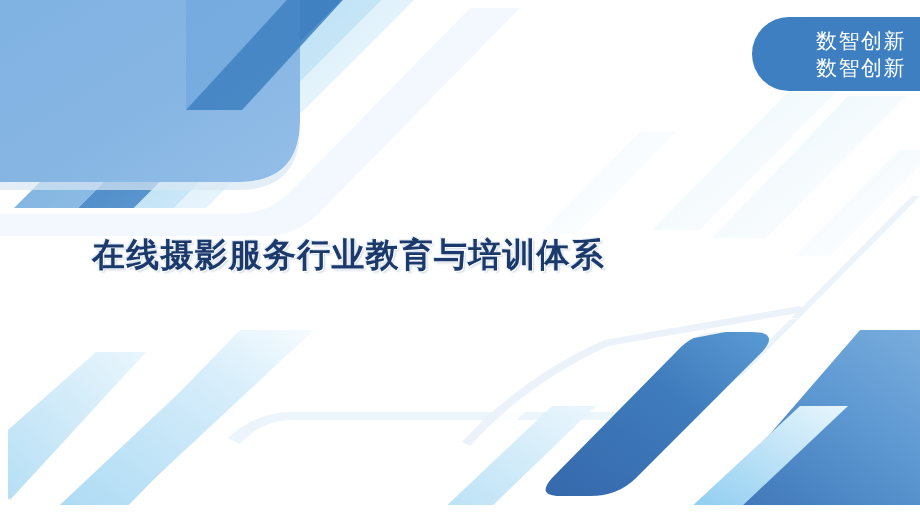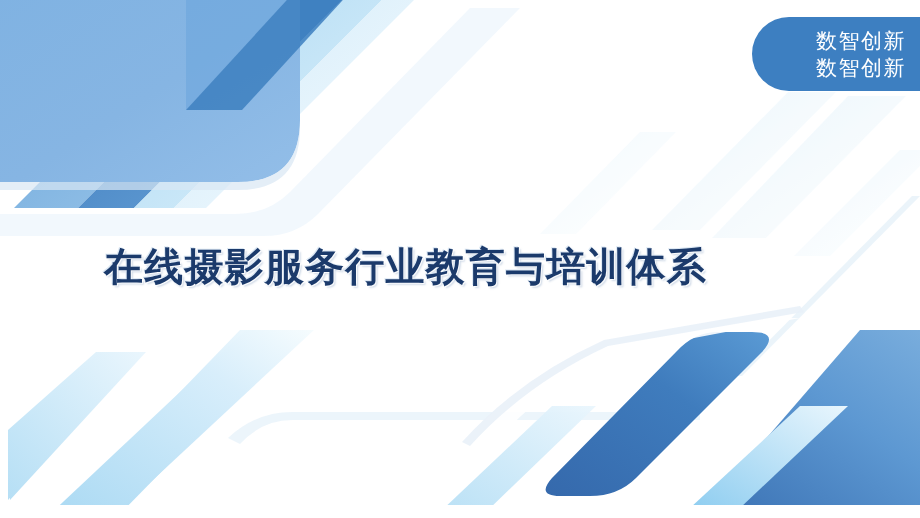--- a/index.html
+++ b/index.html
@@ -54,23 +54,23 @@
     margin-left: 36px;
   }
   
   #title-block {
     position: absolute;
     left: 88px;
     top: 228px;
     z-index: 7;
   }
   #slide-title {
-    margin: 16px;
+    margin: 4px;
     color: #1b3a6b;
-    font-size: 39px;
+    font-size: 33px;
     font-weight: bold;
     letter-spacing: 1.2px;
     line-height: 46px;
     white-space: nowrap;
     text-shadow:
        1px  1px 0 rgba(255,255,255,0.85),
       -1px -1px 0 rgba(215,228,242,0.9),
        2px  2px 2px rgba(120,150,185,0.35);
   }
 </style>

